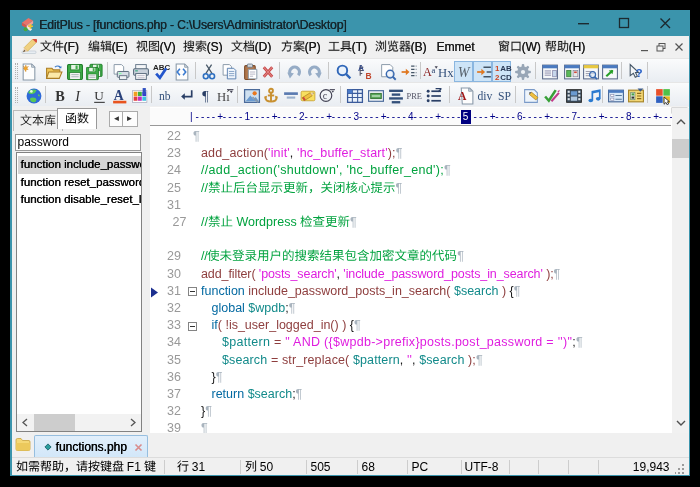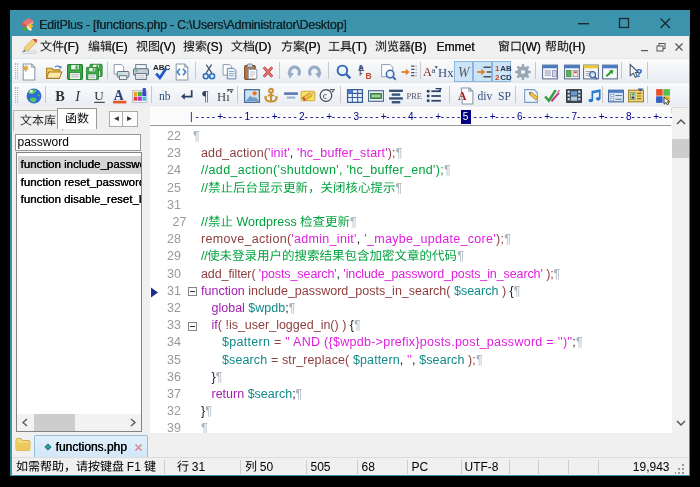--- a/index.html
+++ b/index.html
@@ -23,21 +23,21 @@
 .sarr { position:absolute; top:4px; width:16px; height:16px; background:#fdfdfd; border:1px solid #ababab; font-size:8px; color:#333; text-align:center; line-height:13px; }
 #sbox { position:absolute; left:3px; top:27px; width:126px; height:17px; background:#fff; border:1px solid #999; font-size:12px; padding-left:2px; color:#000; line-height:14px; }
 #slist { position:absolute; left:4px; top:45.5px; width:126px; height:280px; background:#fff; border:1px solid #828282; overflow:hidden; }
 .sitem { position:absolute; left:1px; width:140px; font-size:11.5px; color:#000; height:17.5px; line-height:17.5px; padding-left:3px; white-space:nowrap; text-shadow:0.3px 0 0 #000; }
 #editor { position:absolute; left:138px; top:0; width:539px; height:326.5px; background:#fff; }
 #ruler { position:absolute; left:0; top:1.5px; width:521px; height:18px; background:#fbfbfb; border-bottom:1px solid #999; }
 #vscroll { position:absolute; right:0; top:1.5px; width:16.5px; height:325px; background:#f1f1f1; }
 .cl { position:absolute; left:0; width:520px; height:17px; font-size:12.5px; white-space:nowrap; color:#111; }
 .ln { position:absolute; width:31px; text-align:right; color:#999; font-size:12.5px; }
 .code { position:absolute; left:51.5px; white-space:pre;  }
-.k { color:#a21caf; } .f { color:#8e3e3e; } .s { color:#df1cdf; } .v { color:#128a8a; } .c { color:#00a23e; } .p { color:#aab6c0; color:#a9b4be; } .b { color:#1a1a1a; }
+.k { color:#0369a1; } .f { color:#8e3e3e; } .s { color:#df1cdf; } .v { color:#128a8a; } .c { color:#00a23e; } .p { color:#aab6c0; color:#a9b4be; } .b { color:#1a1a1a; }
 .fold { position:absolute; width:9px; height:9px; border:1px solid #848484; background:#fff; }
 .fold:after { content:""; position:absolute; left:1px; top:3px; width:5px; height:1px; background:#333; }
 #tabbar { position:absolute; left:0; top:397px; width:677px; height:24px; background:#f0f0f0; }
 #statusbar { position:absolute; left:0; top:421px; width:677px; height:17.5px; background:#f0f0f0; border-top:1px solid #dcdcdc; font-size:12px; color:#000; }
 .ssep { position:absolute; top:2px; width:1px; height:14px; background:#cdcdcd; }
 .sfield { position:absolute; top:2px; font-size:12px; color:#000; }
 svg { display:block; }
 .mi svg, .sfield svg, .stab svg { display:inline-block; }
 </style></head>
 <body>
@@ -767,24 +767,20 @@
                     </g>
                   </svg> Wordpress <svg width="50.0" height="14.4" style="display:inline-block;vertical-align:-3.4px;overflow:visible" viewBox="0 0 50.0 14.4">
                     <g fill="#00a23e" transform="translate(0,11.0) scale(0.012500,-0.012500)">
                       <use href="#g68c0" x="0"></use>
                       <use href="#g67e5" x="1000"></use>
                       <use href="#g66f4" x="2000"></use>
                       <use href="#g65b0" x="3000"></use>
                     </g>
                   </svg></span><span class="p">¶</span></span>
             </div>
-            <div class="cl" style="top:125.7px">
-              <span class="ln" style="left:0.5px">28</span>
-              <span class="code" style=";letter-spacing:0.3px"><span class="f">remove_action(</span><span class="s">'admin_init'</span><span class="b">, </span><span class="s">'_maybe_update_core'</span><span class="f">);</span><span class="p">¶</span></span>
-            </div>
             <div class="cl" style="top:142.9px">
               <span class="ln" style="left:0.5px">29</span>
               <span class="code" style=";letter-spacing:-0.3px"><span class="c">//<svg width="250.0" height="14.4" style="display:inline-block;vertical-align:-3.4px;overflow:visible" viewBox="0 0 250.0 14.4">
                     <g fill="#00a23e" transform="translate(0,11.0) scale(0.012500,-0.012500)">
                       <use href="#g4f7f" x="0"></use>
                       <use href="#g672a" x="1000"></use>
                       <use href="#g767b" x="2000"></use>
                       <use href="#g5f55" x="3000"></use>
                       <use href="#g7528" x="4000"></use>
                       <use href="#g6237" x="5000"></use>

